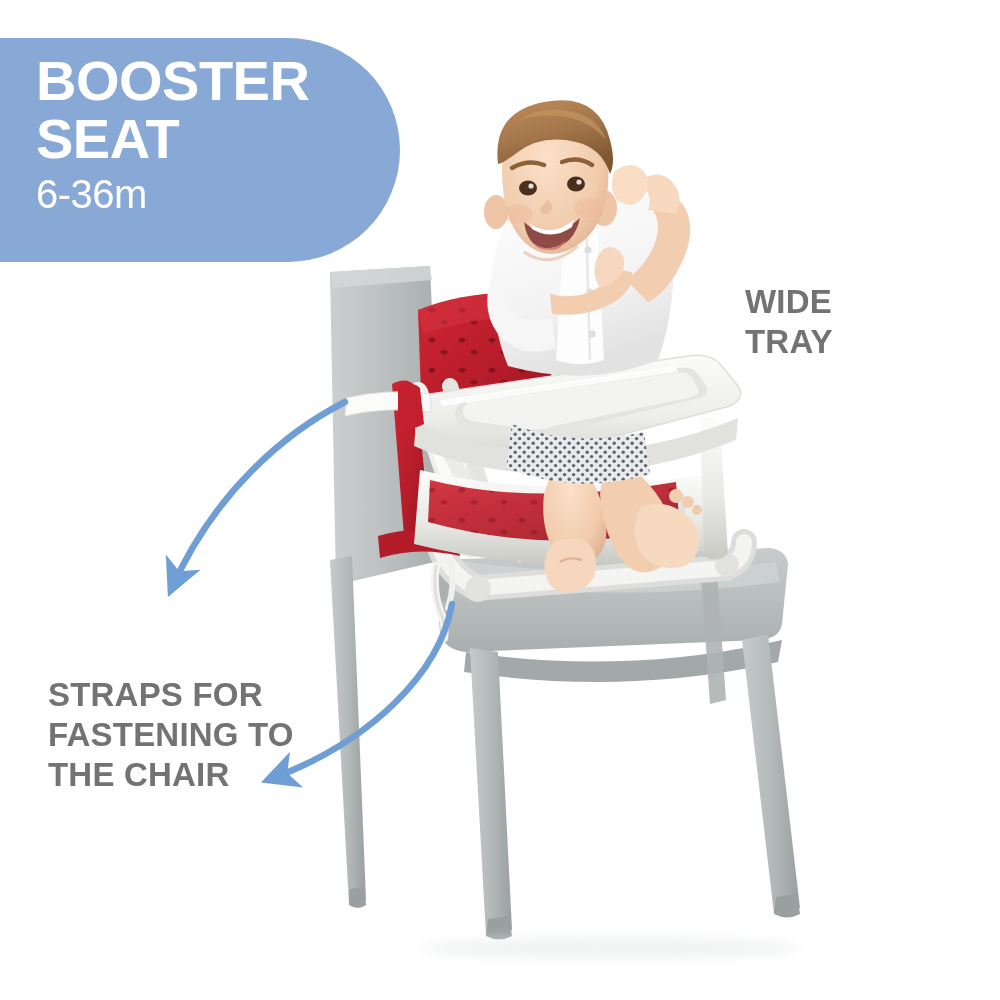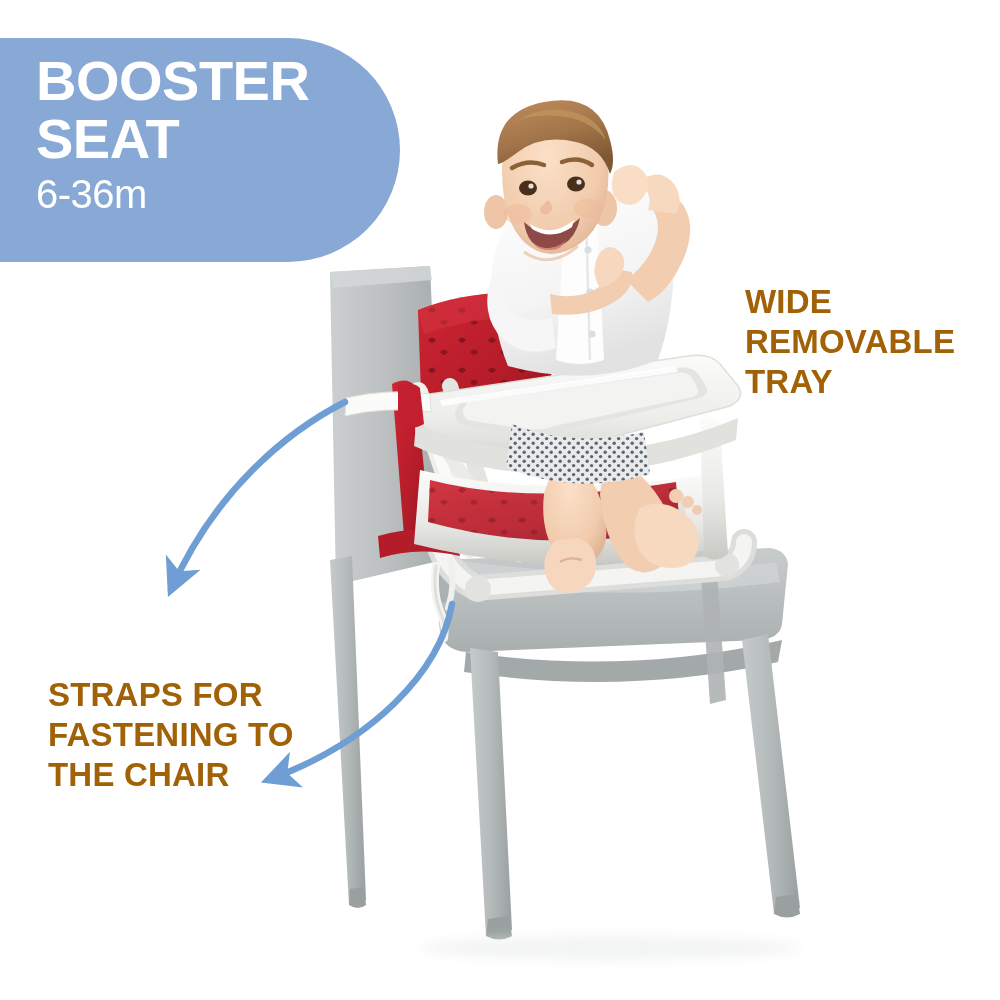--- a/index.html
+++ b/index.html
@@ -28,21 +28,21 @@
     letter-spacing:-0.5px;
   }
   .badge-l3{
     font-size:40px;line-height:52px;font-weight:normal;
     letter-spacing:-0.5px;
   }
 
   
   .callout{
     position:absolute;
-    color:#a16207;
+    color:#737373;
     font-weight:bold;
     font-size:33px;
     line-height:40px;
     letter-spacing:0.2px;
   }
   #callout-tray{left:745px;top:282px;width:250px;}
   #callout-straps{left:16px;top:675px;width:290px;margin-left:32px;}
 
   
   #photo{position:absolute;left:0;top:0;width:1000px;height:1000px;}
@@ -283,21 +283,20 @@
   </svg>
 
   <div class="badge">
     <div class="badge-l1">BOOSTER</div>
     <div class="badge-l2">SEAT</div>
     <div class="badge-l3">6-36m</div>
   </div>
 
   <div class="callout" id="callout-tray">
     <div>WIDE</div>
-    <div>REMOVABLE</div>
     <div>TRAY</div>
   </div>
 
   <div class="callout" id="callout-straps">
     <div>STRAPS FOR</div>
     <div>FASTENING TO</div>
     <div>THE CHAIR</div>
   </div>
 
 </div>

